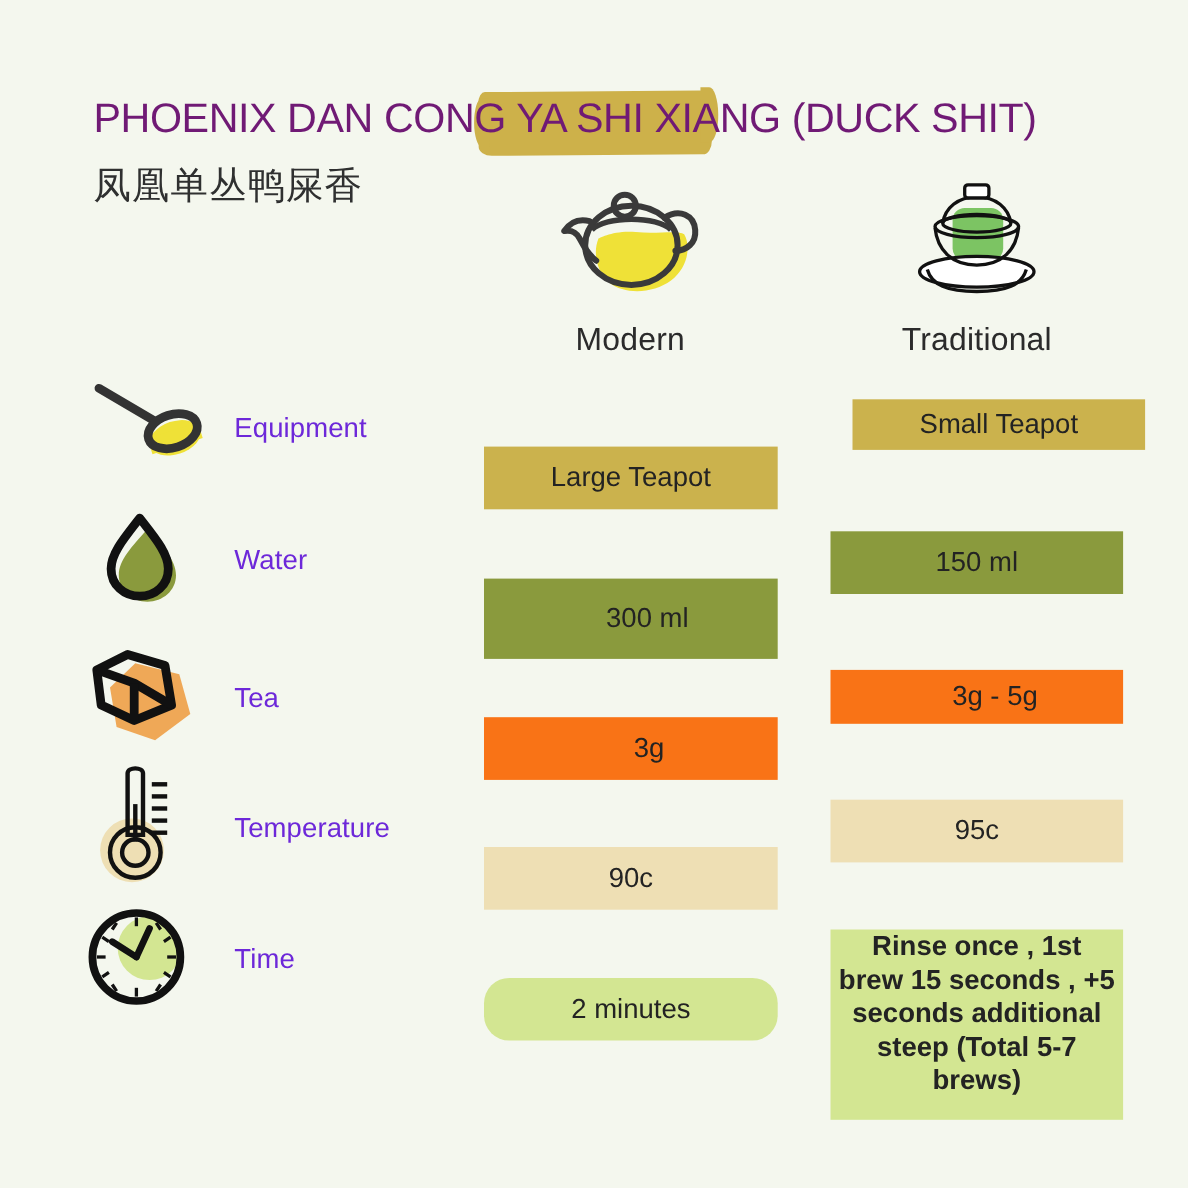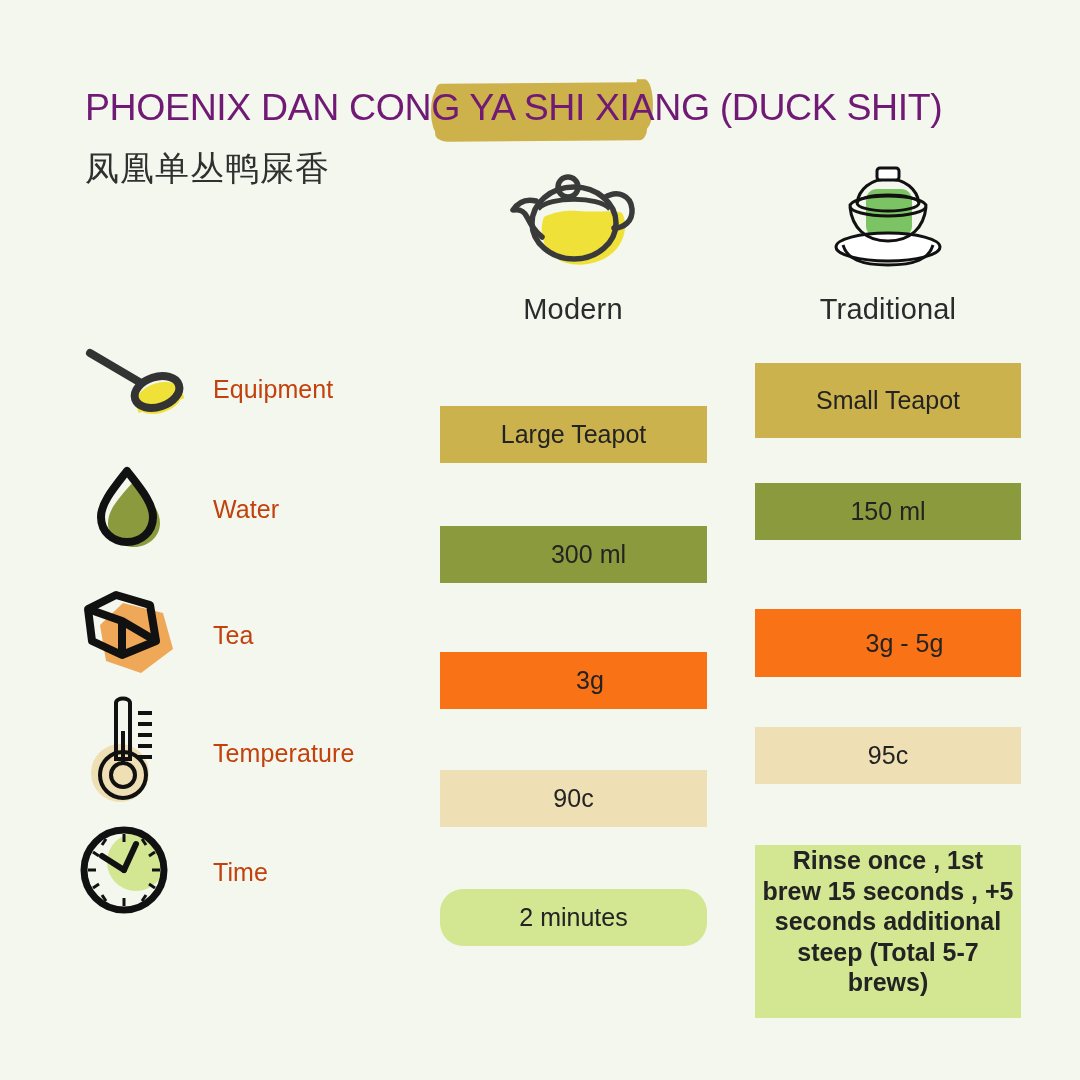--- a/index.html
+++ b/index.html
@@ -52,21 +52,21 @@
   }
 
   
   .row{position:absolute;left:0;width:1080px;height:0;}
   .row-icon{
     position:absolute;left:78px;width:120px;height:100px;
     display:flex;align-items:center;justify-content:flex-start;
   }
   .row-label{
     position:absolute;left:213px;
-    font-size:25px;color:#c2410c;letter-spacing:0.1px;
+    font-size:25px;color:#6d28d9;letter-spacing:0.1px;
     white-space:nowrap;
   }
 
   .cell{
     position:absolute;
     display:flex;align-items:center;justify-content:center;
     text-align:center;
     font-size:25px;color:#232323;
     line-height:1.22;
     box-sizing:border-box;
@@ -142,47 +142,47 @@
     <div class="row-icon" style="top:-50px;">
       <svg width="120" height="100" viewBox="0 0 120 100">
         <ellipse cx="81" cy="57" rx="24" ry="15" fill="#efe137" transform="rotate(-18 81 57)"></ellipse>
         <rect x="57" y="50" width="48" height="15" fill="#efe137" transform="rotate(-18 81 57)"></rect>
         <line x1="12" y1="12" x2="63" y2="42" stroke="#333" stroke-width="8" stroke-linecap="round"></line>
         <ellipse cx="79" cy="51" rx="23" ry="15" fill="none" stroke="#333" stroke-width="8" transform="rotate(-18 79 51)"></ellipse>
       </svg>
     </div>
     <div class="row-label" style="top:-16px;">Equipment</div>
     <div class="cell modern c-gold" style="top:-28px;height:57px;">Large Teapot</div>
-    <div class="cell trad c-gold" style="top:-28px;height:75px;">Small Teapot</div>
+    <div class="cell trad c-gold" style="top:-28px;height:46px;margin-left:20px;">Small Teapot</div>
   </div>
 
   <div class="row" style="top:511px;">
     <div class="row-icon" style="top:-50px;">
       <svg width="120" height="100" viewBox="0 0 120 100">
         <path d="M56 20 C70 36 82 48 82 62 C82 76 70 86 56 86 C42 86 30 76 30 62 C30 48 42 36 56 20 Z" fill="#8a9a3d"></path>
         <path d="M49 10 C63 28 75 42 75 56 C75 71 63 81 49 81 C35 81 23 71 23 56 C23 42 35 28 49 10 Z" fill="none" stroke="#111" stroke-width="8" stroke-linejoin="round"></path>
       </svg>
     </div>
     <div class="row-label" style="top:-16px;">Water</div>
-    <div class="cell modern c-olive" style="top:-28px;height:57px;padding-left:36px;">300 ml</div>
+    <div class="cell modern c-olive" style="top:-28px;height:73px;padding-left:36px;">300 ml</div>
     <div class="cell trad c-olive" style="top:-28px;height:57px;text-align:center;">150 ml</div>
   </div>
 
   <div class="row" style="top:637px;">
     <div class="row-icon" style="top:-52px;">
       <svg width="120" height="104" viewBox="0 0 120 104">
         <polygon points="45,20 85,30 95,66 63,90 28,78 22,42" fill="#efa857"></polygon>
         <path d="M38 12 L72 22 L78 58 L44 72 L14 58 L10 26 Z" fill="none" stroke="#111" stroke-width="8" stroke-linejoin="round"></path>
         <path d="M10 26 L44 38 L78 58" fill="none" stroke="#111" stroke-width="8" stroke-linejoin="round"></path>
         <path d="M44 38 L44 72" fill="none" stroke="#111" stroke-width="8" stroke-linejoin="round"></path>
       </svg>
     </div>
     <div class="row-label" style="top:-16px;">Tea</div>
     <div class="cell modern c-orange" style="top:-28px;height:57px;">3g</div>
-    <div class="cell trad c-orange" style="top:-28px;height:68px;">3g - 5g</div>
+    <div class="cell trad c-orange" style="top:-28px;height:49px;">3g - 5g</div>
   </div>
 
   <div class="row" style="top:755px;">
     <div class="row-icon" style="top:-58px;">
       <svg width="120" height="116" viewBox="0 0 120 116">
         <circle cx="42" cy="84" r="29" fill="#eedfb4"></circle>
         <path d="M38 14 C38 8 52 8 52 14 L52 70 L38 70 Z" fill="none" stroke="#111" stroke-width="4"></path>
         <circle cx="45" cy="86" r="23" fill="none" stroke="#111" stroke-width="4"></circle>
         <circle cx="45" cy="86" r="12" fill="none" stroke="#111" stroke-width="4"></circle>
         <line x1="45" y1="42" x2="45" y2="76" stroke="#111" stroke-width="4"></line>

